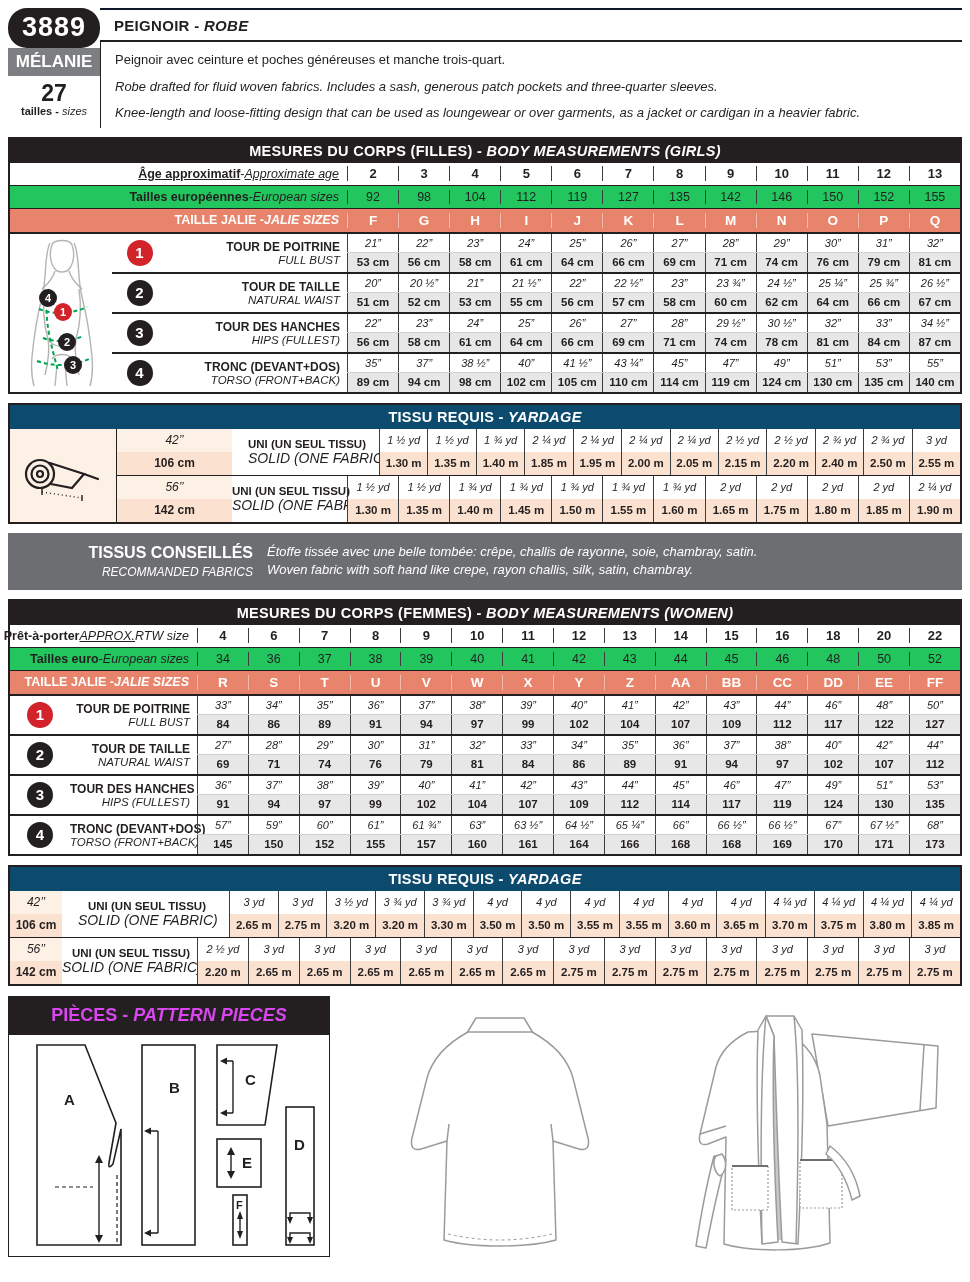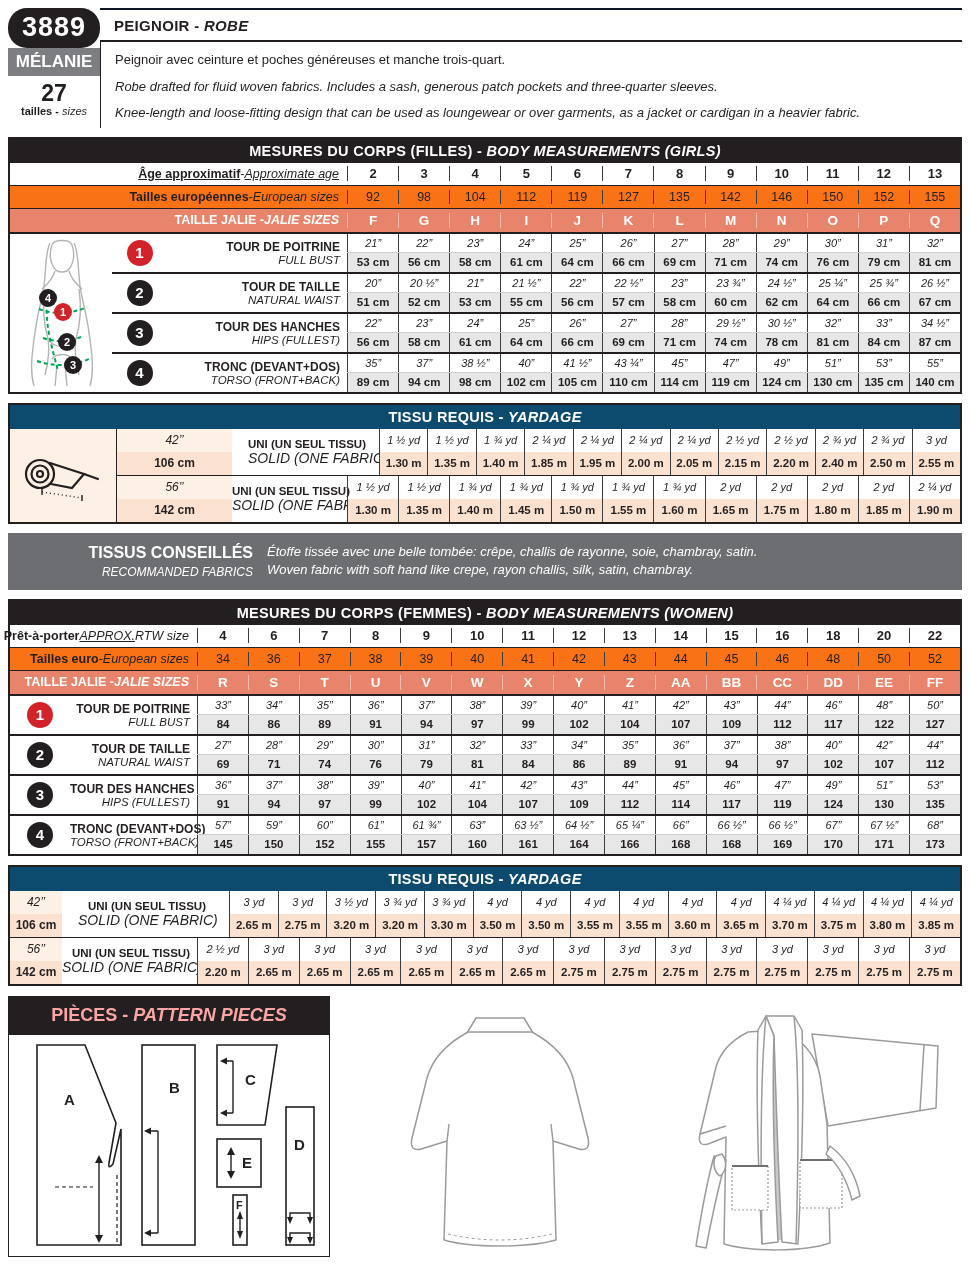--- a/index.html
+++ b/index.html
@@ -22,41 +22,41 @@
 
   
   .tbl { border:2px solid #231f20; margin-top:9px; }
   .bar { background:#231f20; color:#fff; text-align:center; font-weight:bold; font-size:14.5px; padding:4px 0; letter-spacing:.3px; }
   .bar i { font-style:italic; }
   .darkbar { background:#0c4a6e; }
   .size-row { display:flex; height:23px; align-items:center; border-bottom:1px solid #231f20; }
   .size-row:last-child, .size-row.jalie { border-bottom:none; }
   .size-label { display:flex; align-items:center; justify-content:flex-end; padding-right:8px; font-size:12.5px; white-space:nowrap; }
   .size-cell { flex:1; display:flex; align-items:center; justify-content:center; border-left:1px solid #3c3c3c; font-size:12.5px; }
-  .size-row.euro { background:#f97316; }
+  .size-row.euro { background:#22c55e; }
   .size-row.age .size-cell { font-weight:bold; font-size:13px; }
   .size-row.jalie { background:#e8846b; color:#fff; }
   .size-row.jalie .size-cell { font-weight:bold; font-size:13.5px; border-left:1px solid rgba(255,255,255,.45); }
   .b { font-weight:bold; } .i { font-style:italic; } .u { text-decoration:underline; }
 
   
   .meas-body { display:flex; }
   .fig-col { width:102px; border-top:2px solid #231f20; display:flex; align-items:center; justify-content:center; }
   .meas-rows { flex:1; }
   .m-row { display:flex; border-top:2px solid #231f20; }
   .m-num { display:flex; align-items:center; justify-content:center; }
   .g-num { width:55px; } .w-num { width:60px; }
   .circle { width:26px; height:26px; border-radius:50%; background:#231f20; color:#fff; font-weight:bold; font-size:15px; display:flex; align-items:center; justify-content:center; }
   .circle.red { background:#d2232a; }
   .m-label { display:flex; flex-direction:column; justify-content:center; text-align:right; padding-right:7px; }
   .g-label { width:180px; } .w-label { width:127px; }
   .m-label .fr { font-weight:bold; font-size:12px; white-space:nowrap; }
   .m-label .en { font-style:italic; font-size:11.5px; white-space:nowrap; }
   .m-vals { flex:1; display:flex; flex-direction:column; }
-  .m-sub { display:flex; height:19px;justify-content:flex-end; }
+  .m-sub { display:flex; height:19px; }
   .m-sub.in-row { font-style:italic; font-size:11px; border-bottom:1px solid #cfcfcf; }
   .m-sub.cm-row { font-weight:bold; font-size:11.5px; background:#e7e7e8; }
   .m-sub > div { flex:1; display:flex; align-items:center; justify-content:center; border-left:1px solid #3c3c3c; white-space:nowrap; }
 
   
   .y-body { display:flex; }
   .gy-icon { width:107px; background:#fdf0e5; border-right:1px solid #231f20; display:flex; align-items:center; justify-content:center; }
   .y-rows { flex:1; }
   .y-row { display:flex; border-top:1px solid #231f20; }
   .y-row:first-child { border-top:none;gap:16px; }
@@ -77,21 +77,21 @@
   
   .fabrics { margin-top:9px; background:#6d6e71; color:#fff; display:flex; align-items:center; padding:9px 0; }
   .fab-label { width:245px; text-align:right; line-height:1.4; }
   .fab-label .fr { font-weight:bold; font-size:16px; }
   .fab-label .en { font-style:italic; font-size:12px; }
   .fab-text { padding-left:14px; font-size:13px; line-height:1.4; font-style:italic; }
 
   
   .bottom-zone { display:flex; margin-top:10px; }
   .pieces { width:322px; }
-  .pieces-bar { background:#231f20; color:#fca5a5; text-align:center; font-weight:bold; font-size:18px; padding:9px 0; }
+  .pieces-bar { background:#231f20; color:#d946ef; text-align:center; font-weight:bold; font-size:18px; padding:9px 0; }
   .pieces-bar i { font-style:italic; }
   .pieces-box { border:1px solid #231f20; border-top:none; height:222px; }
   .robes { flex:1; }
 </style>
 </head>
 <body>
 
 <div class="page">
 
   <div class="header">

